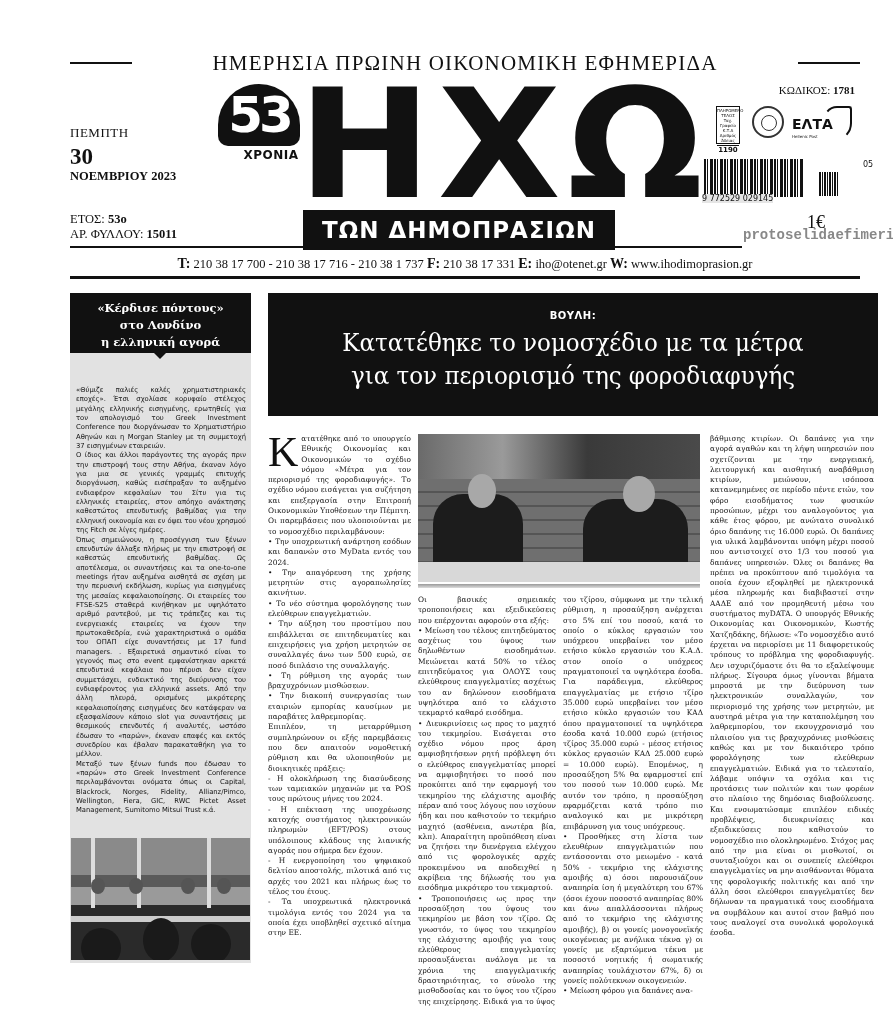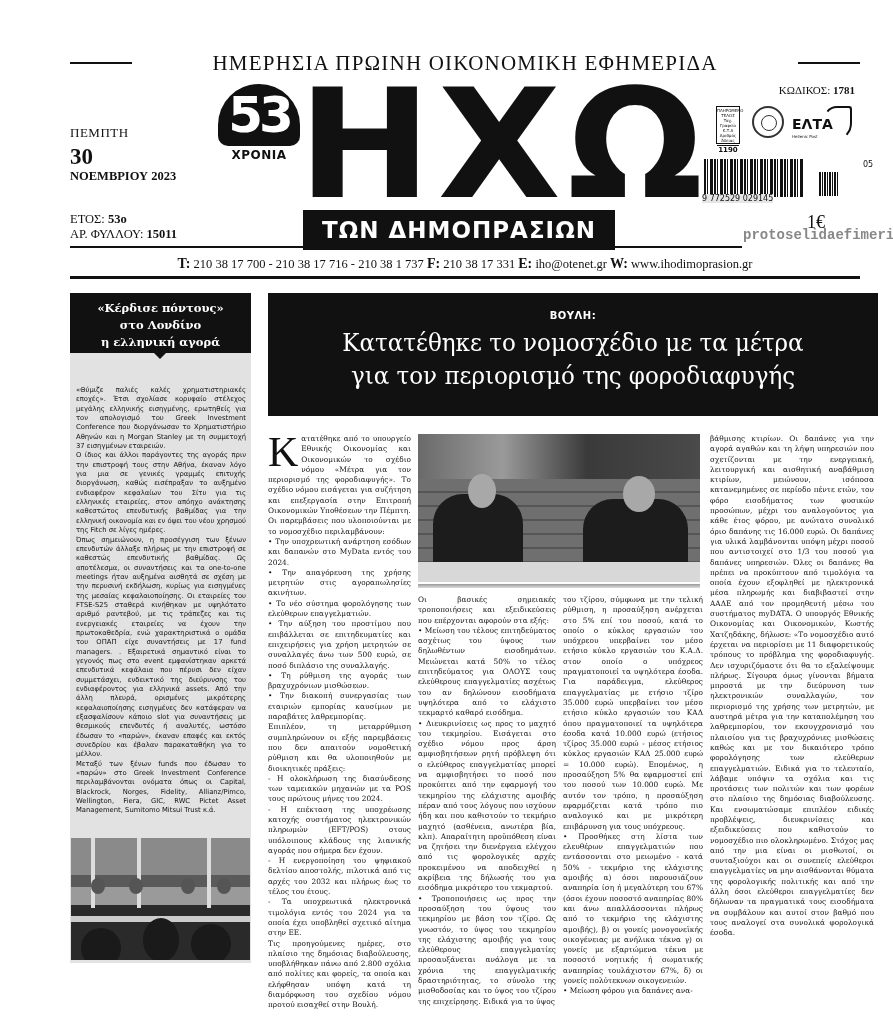--- a/index.html
+++ b/index.html
@@ -13,21 +13,21 @@
   .left-meta { position: absolute; left: 70px; top: 125px; font-family: "Liberation Serif", serif; }
   .day { font-size: 13px; letter-spacing: 0.5px; }
   .date-num { font-size: 23px; font-weight: bold; margin-top: 4px; line-height: 1; }
   .date-month { font-size: 12.5px; font-weight: bold; margin-top: 1px; }
   .meta-year { margin-top: 28px; font-size: 12.5px; line-height: 15px; }
   .meta-year b { font-weight: bold; }
 
   .badge53 { position: absolute; left: 218px; top: 84px; width: 82px; height: 82px; }
   .badge-circle { position: absolute; left: 0; top: 0; width: 82px; height: 62px; border-radius: 41px 41px 10px 10px; background: #111; }
   .badge-num { position: absolute; left: 0; top: 2px; width: 82px; text-align: center; color: #fff; font-family: "DejaVu Sans", sans-serif; font-weight: bold; font-size: 50px; line-height: 58px; letter-spacing: -4px; }
-  .badge-label { position: absolute; left: 0; top: 64px; width: 82px; text-align: center; font-family: "DejaVu Sans", sans-serif; font-weight: bold; font-size: 12px; letter-spacing: 0.5px; }
+  .badge-label { position: absolute; left: 12px; top: 64px; width: 82px; text-align: center; font-family: "DejaVu Sans", sans-serif; font-weight: bold; font-size: 12px; letter-spacing: 0.5px; }
 
   .logo-main { position: absolute; left: 298px; top: 80px; width: 318px; height: 130px; font-family: "DejaVu Sans", sans-serif; font-weight: bold; font-size: 152px; line-height: 130px; letter-spacing: 6px; text-align: center; transform: scaleX(1.05); transform-origin: left; }
   .logo-sub { position: absolute; left: 303px; top: 210px; width: 312px; height: 40px; background: #111; color: #fff; font-family: "DejaVu Sans", sans-serif; font-weight: bold; font-size: 23px; line-height: 40px; text-align: center; letter-spacing: 1px; }
 
   .right-meta { position: absolute; left: 672px; top: 84px; width: 210px; }
   .code { position: absolute; right: 27px; top: 0; font-family: "Liberation Serif", serif; font-size: 11px; white-space: nowrap; }
   .code b { font-weight: bold; }
   .paid-box { position: absolute; left: 44px; top: 22px; width: 24px; height: 38px; border: 1px solid #111; font-size: 4px; font-family: "DejaVu Sans", sans-serif; text-align: center; line-height: 5px; padding-top: 1px; }
   .paid-box .num { font-size: 7px; line-height: 8px; font-weight: bold; border-top: 1px solid #111; margin-top: 2px; }
   .seal { position: absolute; left: 80px; top: 22px; width: 32px; height: 32px; border-radius: 50%; border: 2px solid #333; }
@@ -179,23 +179,22 @@
   <p>Οι παρεμβάσεις που υλοποιούνται με το νομοσχέδιο περιλαμβάνουν:</p>
   <p>• Την υποχρεωτική ανάρτηση εσόδων και δαπανών στο MyData εντός του 2024.</p>
   <p>• Την απαγόρευση της χρήσης μετρητών στις αγοραπωλησίες ακινήτων.</p>
   <p>• Το νέο σύστημα φορολόγησης των ελεύθερων επαγγελματιών.</p>
   <p>• Την αύξηση του προστίμου που επιβάλλεται σε επιτηδευματίες και επιχειρήσεις για χρήση μετρητών σε συναλλαγές άνω των 500 ευρώ, σε ποσό διπλάσιο της συναλλαγής.</p>
   <p>• Τη ρύθμιση της αγοράς των βραχυχρόνιων μισθώσεων.</p>
   <p>• Την διακοπή συνεργασίας των εταιριών εμπορίας καυσίμων με παραβάτες λαθρεμπορίας.</p>
   <p>Επιπλέον, τη μεταρρύθμιση συμπληρώνουν οι εξής παρεμβάσεις που δεν απαιτούν νομοθετική ρύθμιση και θα υλοποιηθούν με διοικητικές πράξεις:</p>
   <p>- Η ολοκλήρωση της διασύνδεσης των ταμειακών μηχανών με τα POS τους πρώτους μήνες του 2024.</p>
   <p>- Η επέκταση της υποχρέωσης κατοχής συστήματος ηλεκτρονικών πληρωμών (EFT/POS) στους υπόλοιπους κλάδους της λιανικής αγοράς που σήμερα δεν έχουν.</p>
-  <p>- Η ενεργοποίηση του ψηφιακού δελτίου αποστολής, πιλοτικά από τις αρχές του 2032 και πλήρως έως το τέλος του έτους.</p>
+  <p>- Η ενεργοποίηση του ψηφιακού δελτίου αποστολής, πιλοτικά από τις αρχές του 2021 και πλήρως έως το τέλος του έτους.</p>
   <p>- Τα υποχρεωτικά ηλεκτρονικά τιμολόγια εντός του 2024 για τα οποία έχει υποβληθεί σχετικό αίτημα στην ΕΕ.</p>
-  <p>Τις προηγούμενες ημέρες, στο πλαίσιο της δημόσιας διαβούλευσης, υποβλήθηκαν πάνω από 2.800 σχόλια από πολίτες και φορείς, τα οποία και ελήφθησαν υπόψη κατά τη διαμόρφωση του σχεδίου νόμου προτού εισαχθεί στην Βουλή.</p>
 </div>
 
 <div class="main-photo">
   <div class="bg-top"></div>
   <div class="desk"></div>
   <div class="person" style="left:15px;top:60px;width:90px;height:80px"></div>
   <div class="face" style="left:50px;top:40px;width:28px;height:34px"></div>
   <div class="person" style="left:165px;top:65px;width:105px;height:75px"></div>
   <div class="face" style="left:205px;top:42px;width:32px;height:36px"></div>
   <div class="front"></div>

